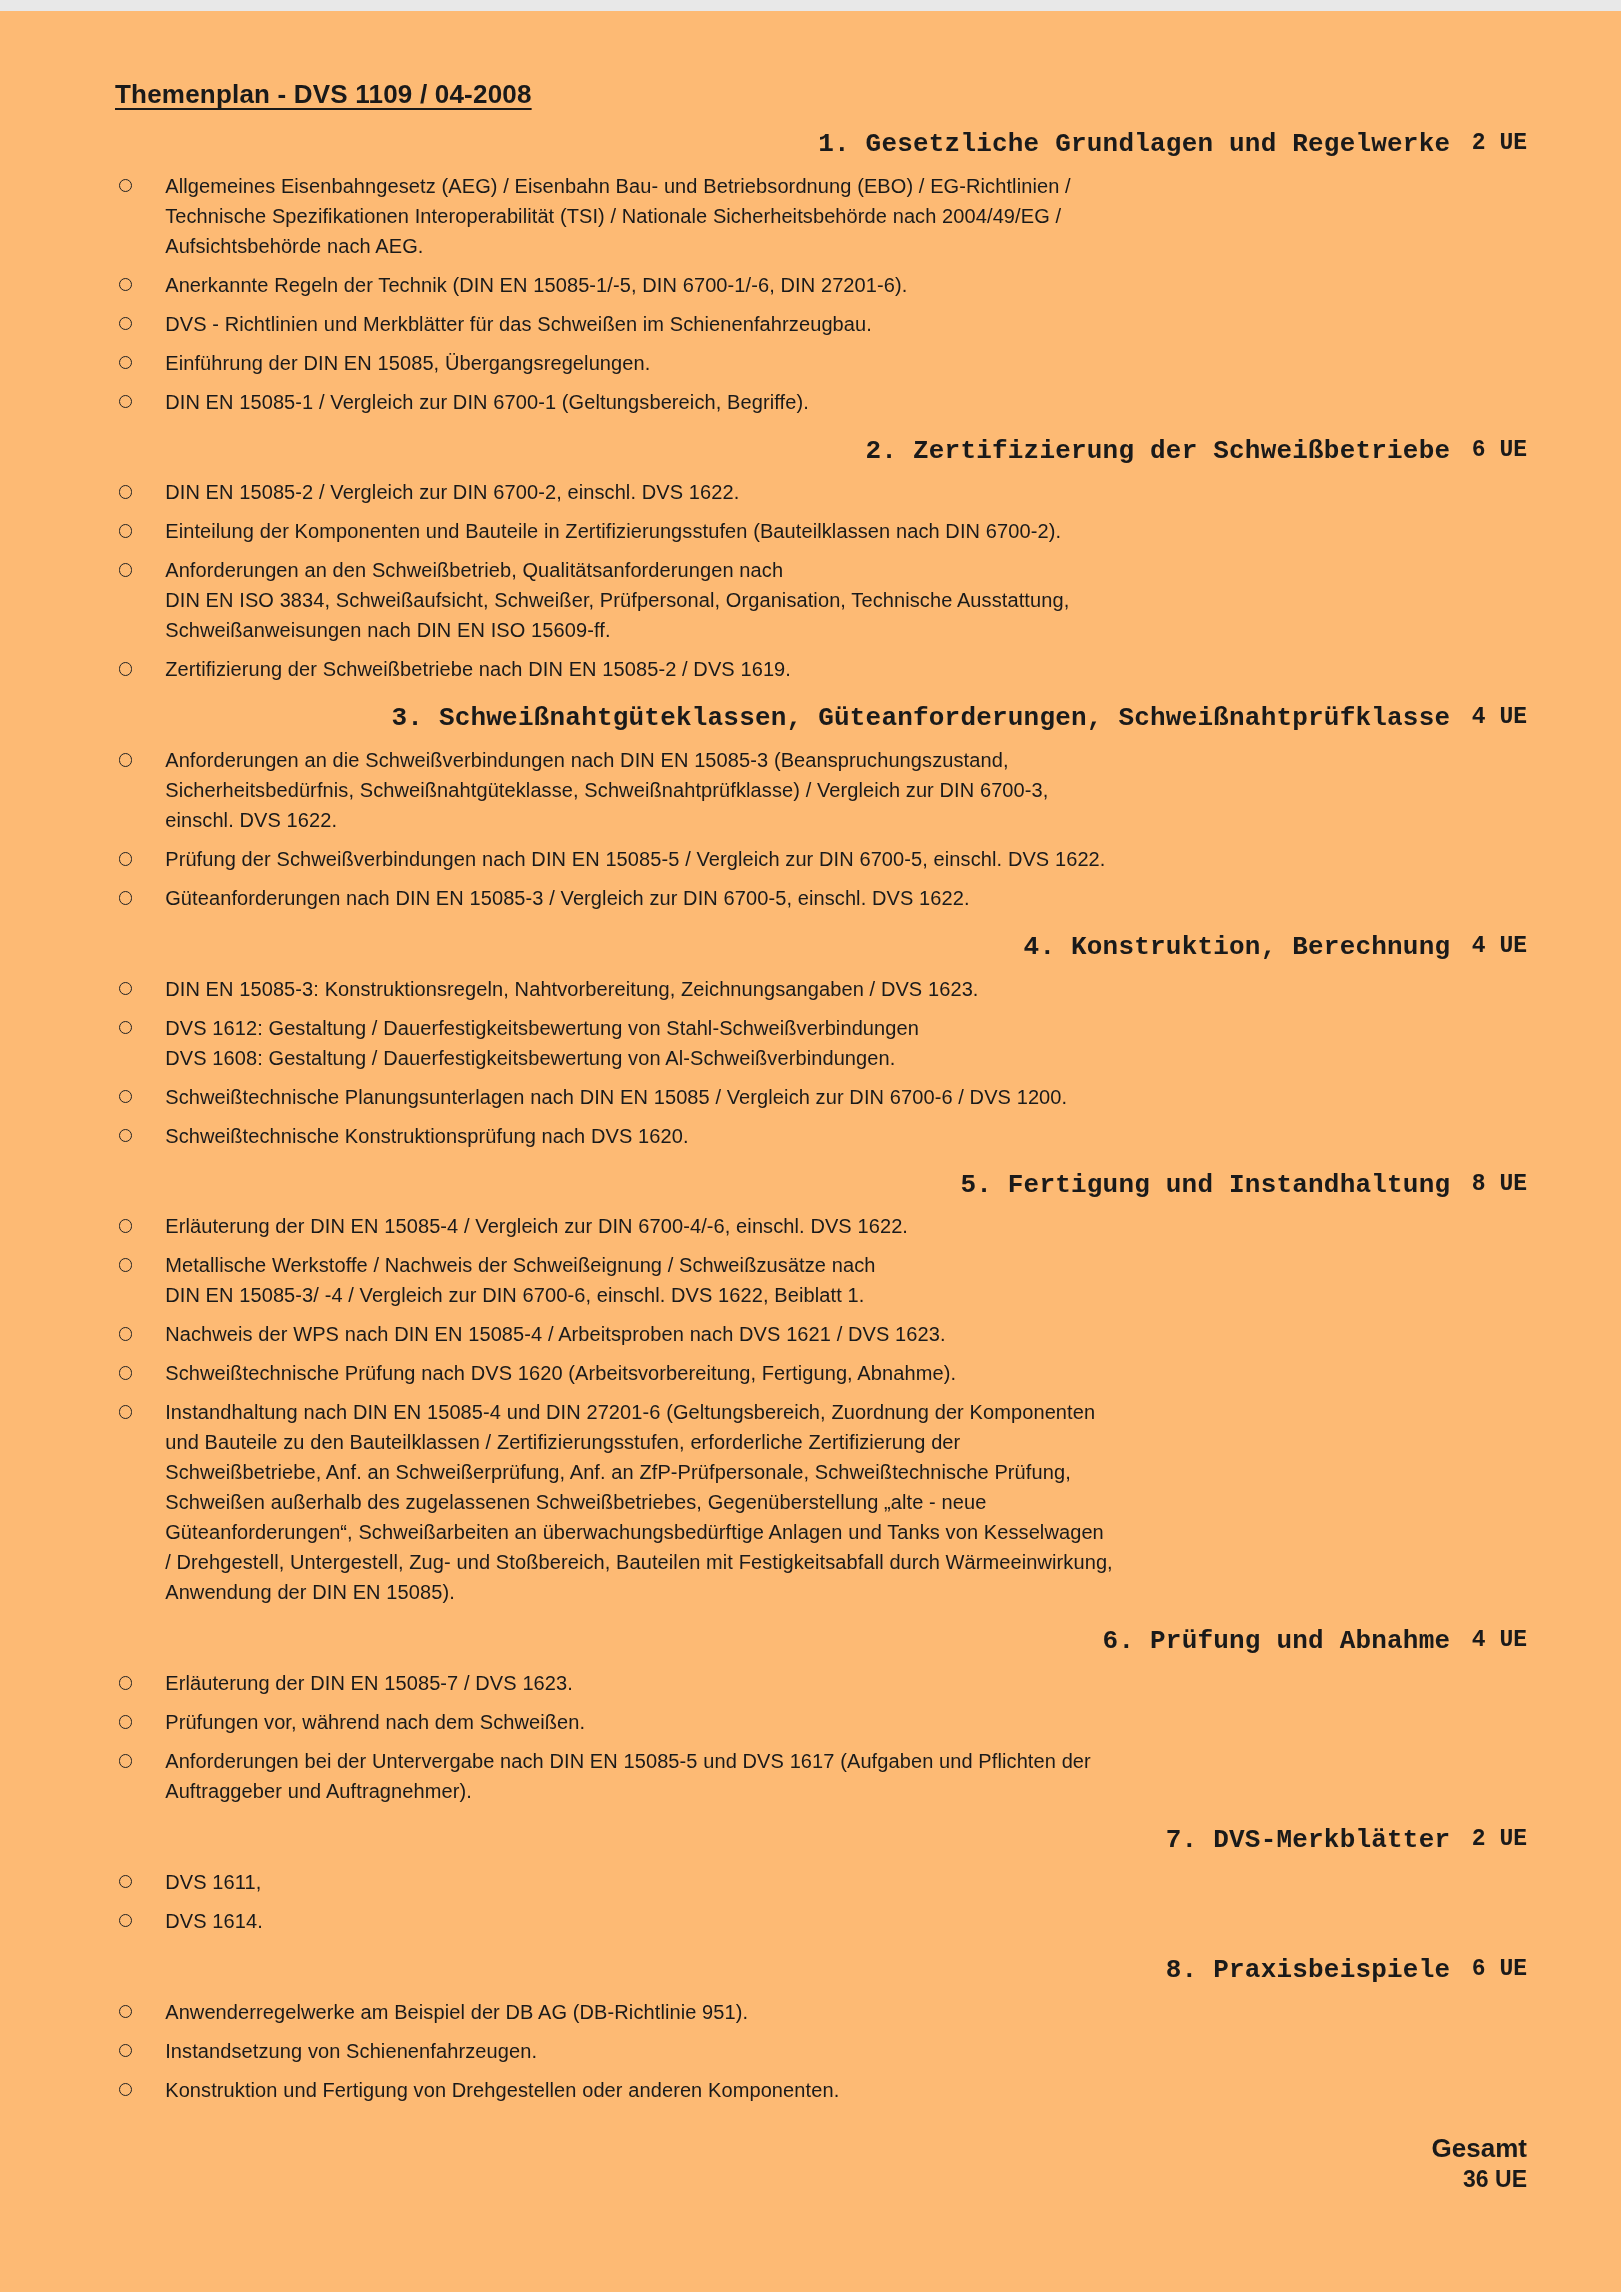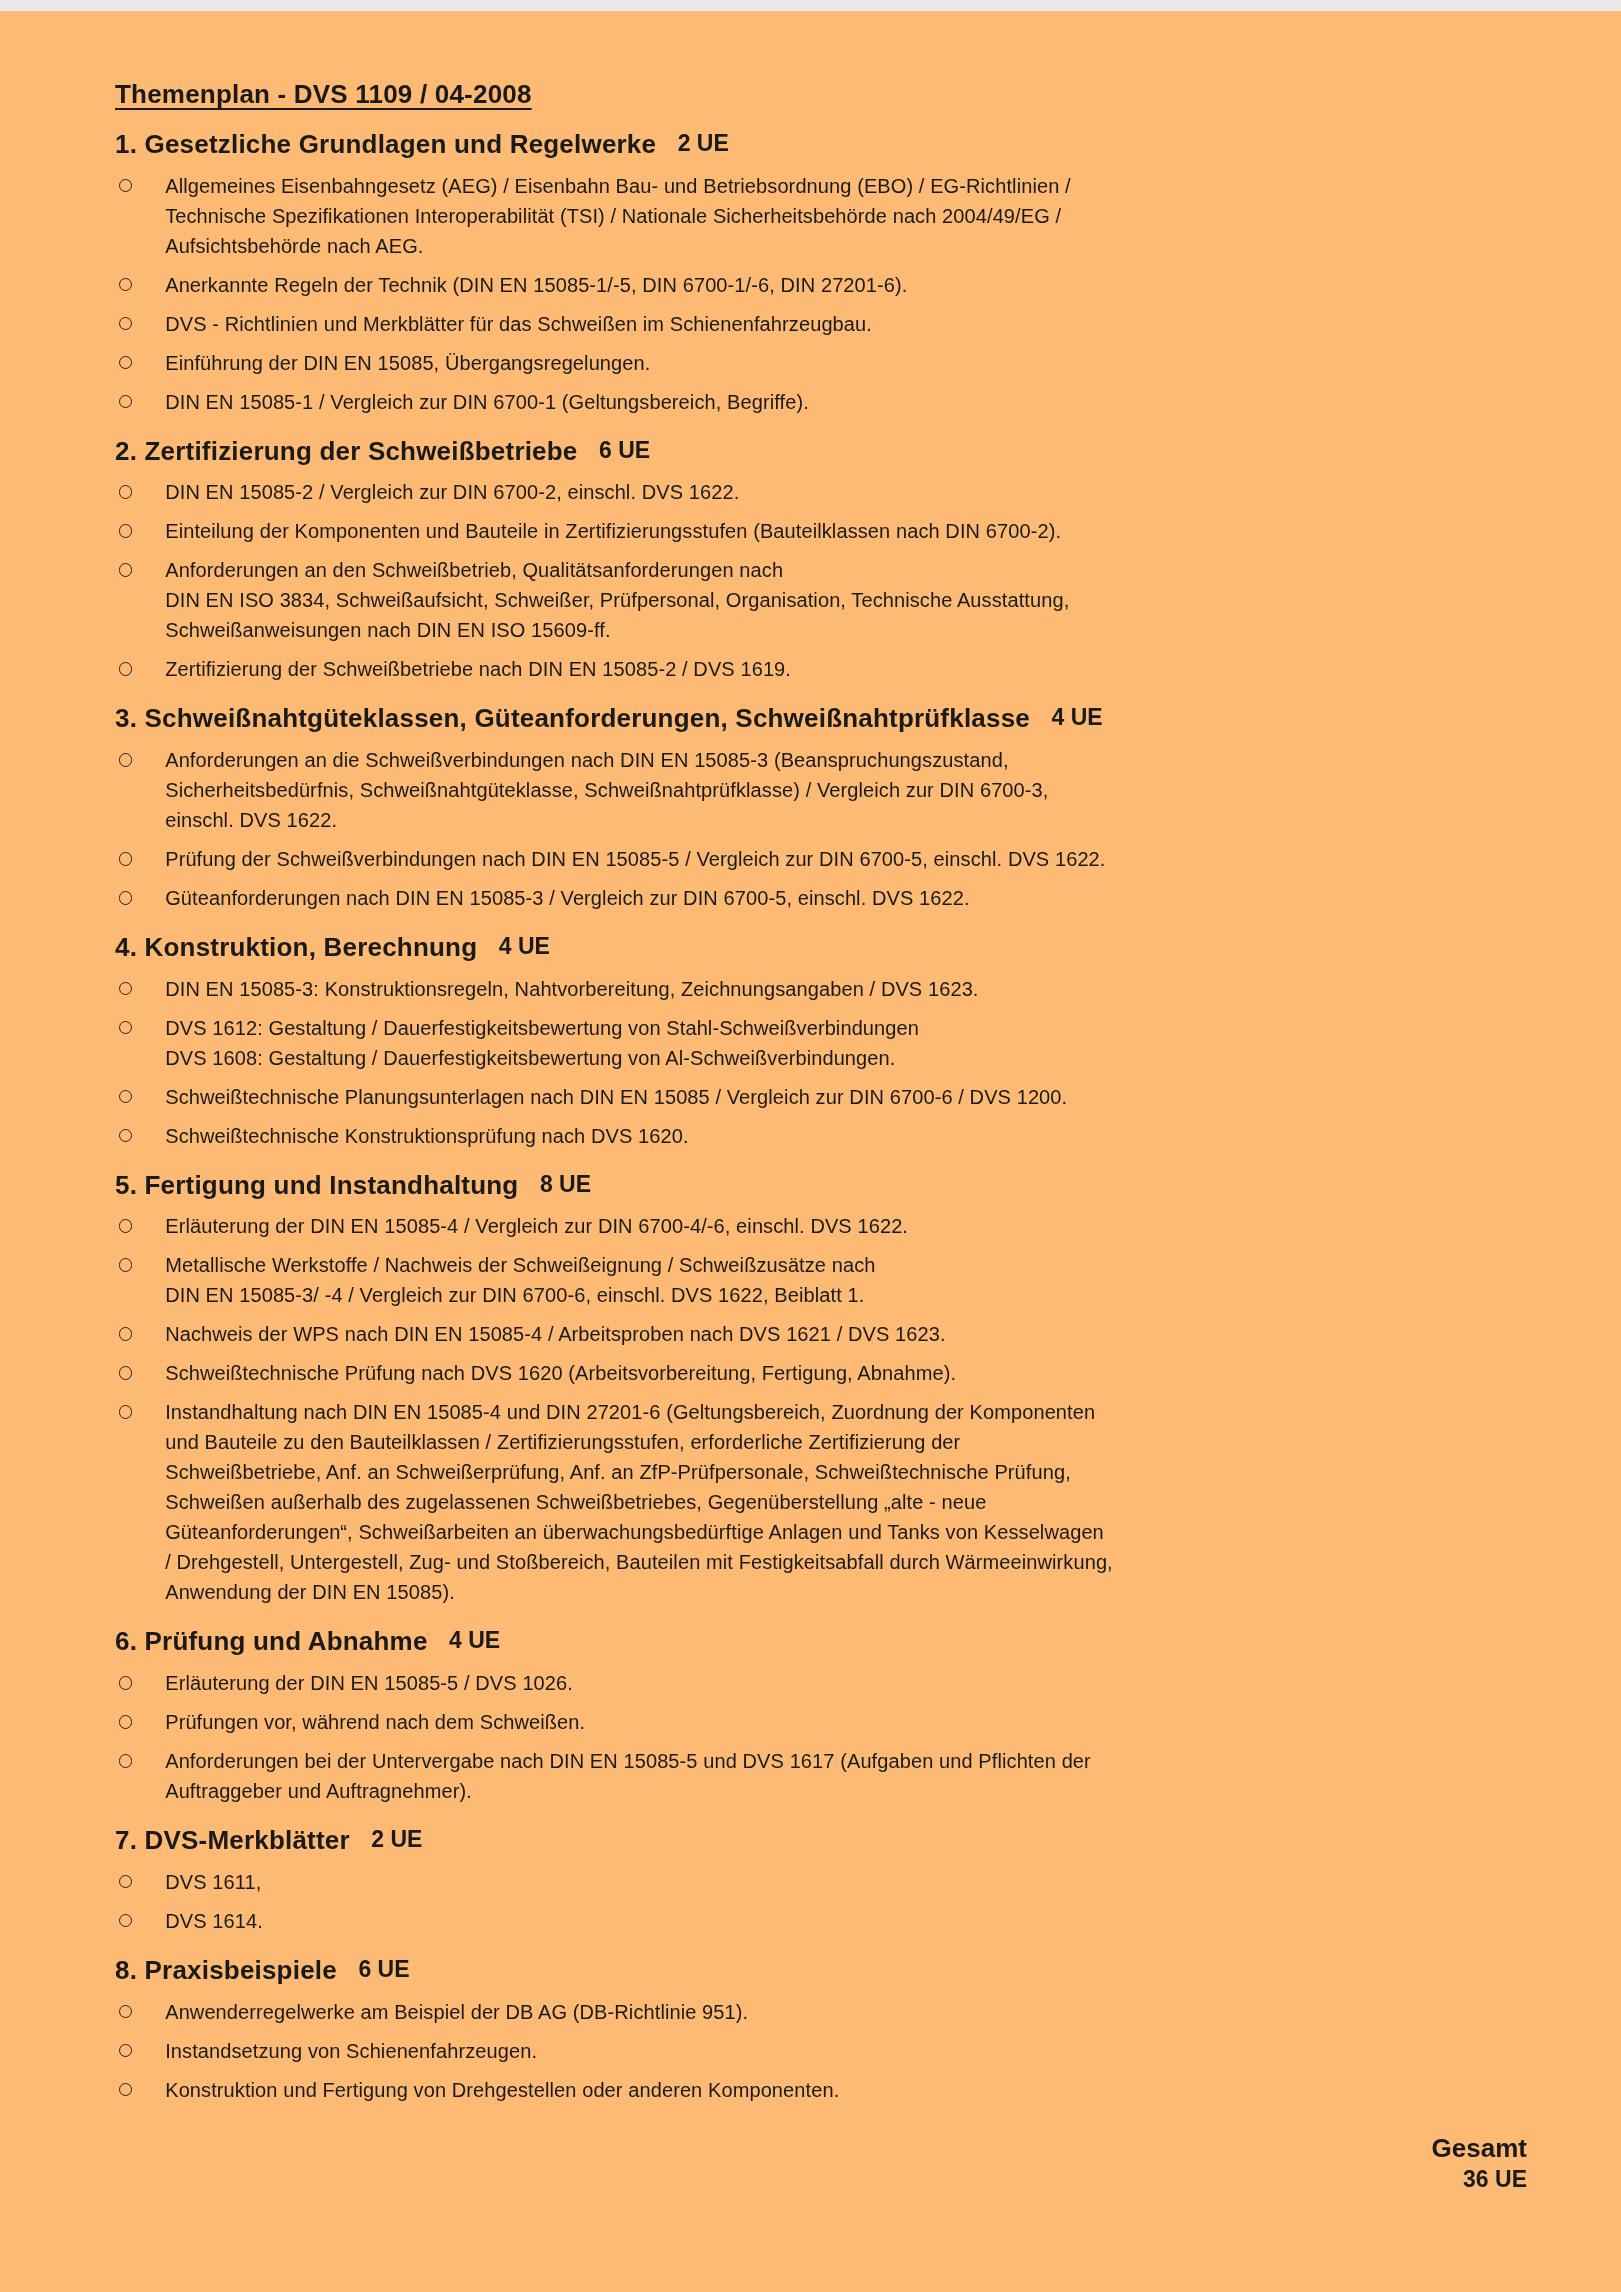--- a/index.html
+++ b/index.html
@@ -24,23 +24,24 @@
     font-weight: 700;
     margin: 0 0 18px 0;
     text-decoration: underline;
     text-decoration-thickness: 1.8px;
     text-underline-offset: 4.5px;
     letter-spacing: 0.2px;
   }
   .section { margin-top: 18px; }
   .sec-head {
     display: flex;
-    justify-content: flex-start;
+    justify-content: flex-end;
     align-items: flex-start;
     margin-bottom: 10.7px;
+    font-family: Liberation Mono, monospace;
   }
   .sec-title {
     font-size: 26px;
     font-weight: 700;
     line-height: 32px;
     margin: 0;
     letter-spacing: 0.2px;
   }
   .ue {
     font-size: 23px;
@@ -234,21 +235,21 @@
         </ul>
       </section>
       <section class="section">
         <div class="sec-head">
           <h2 class="sec-title"><span>6.</span> <span>Prüfung und Abnahme</span></h2>
           <span class="ue">4 UE</span>
         </div>
         <ul class="items">
           <li class="item">
             <span class="marker"></span>
-            <span class="item-text">Erläuterung der DIN EN 15085-5 / DVS 1026.</span>
+            <span class="item-text">Erläuterung der DIN EN 15085-7 / DVS 1623.</span>
           </li>
           <li class="item">
             <span class="marker"></span>
             <span class="item-text">Prüfungen vor, während nach dem Schweißen.</span>
           </li>
           <li class="item">
             <span class="marker"></span>
             <span class="item-text">Anforderungen bei der Untervergabe nach DIN EN 15085-5 und DVS 1617 (Aufgaben und Pflichten der
 Auftraggeber und Auftragnehmer).</span>
           </li>

